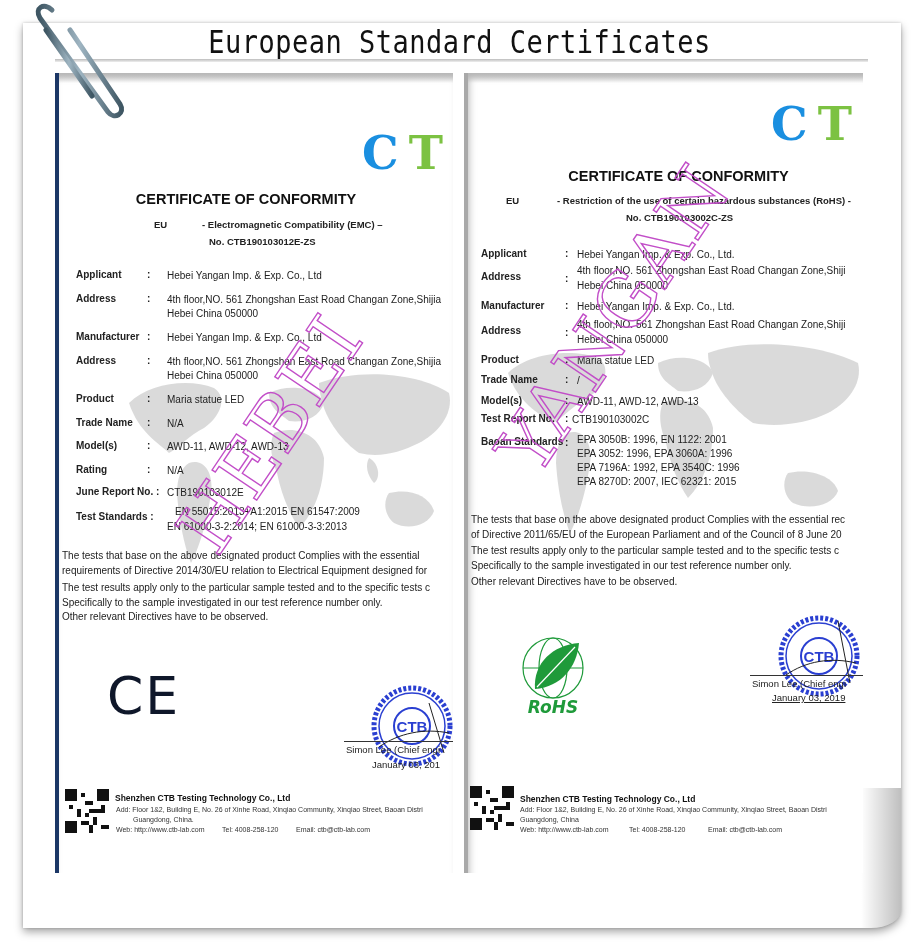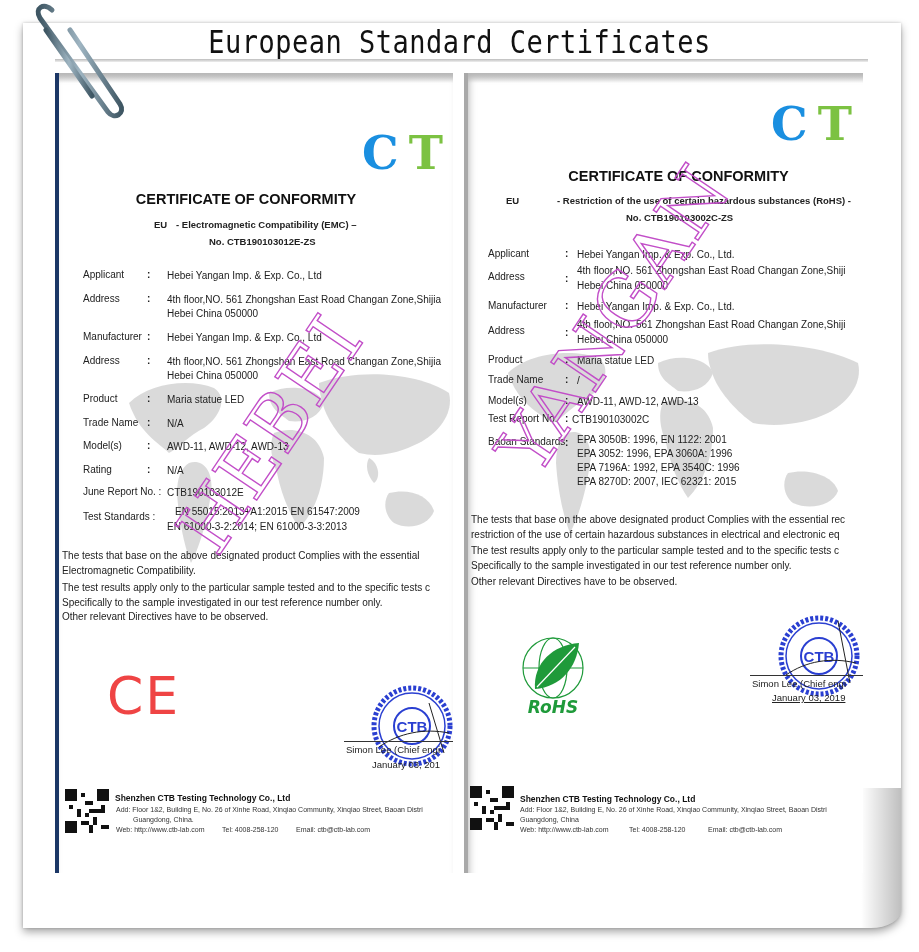--- a/index.html
+++ b/index.html
@@ -41,27 +41,27 @@
   .logo {
     position: absolute; font-family: "DejaVu Serif", serif; font-weight: bold; font-size: 46px; line-height: 1;
   }
   .logo .c { color: #1a8fe0; }
   .logo .t { color: #7cc242; margin-left: 10px; }
 
   .cert-title { position: absolute; width: 100%; text-align: center; font-weight: bold; font-size: 14.5px; color: #111; }
   .cert-sub { position: absolute; font-weight: bold; font-size: 9.5px; color: #222; white-space: nowrap; }
 
   .field { position: absolute; font-size: 10px; white-space: nowrap; color: #222; }
-  .field .lbl { position: absolute; left: 16px; font-weight: normal; }
+  .field .lbl { position: absolute; left: 9px; font-weight: bold; }
   .field .col { position: absolute; font-weight: bold; }
   .field .val { position: absolute; line-height: 13px; }
 
   .para { position: absolute; font-size: 10px; line-height: 14.5px; color: #222; white-space: nowrap; }
 
-  .ce-mark { position: absolute; font-family: "DejaVu Sans", sans-serif; font-size: 52px; color: #ef4444; letter-spacing: 2px; line-height: 1; }
+  .ce-mark { position: absolute; font-family: "DejaVu Sans", sans-serif; font-size: 52px; color: #0f172a; letter-spacing: 2px; line-height: 1; }
 
   .stamp { position: absolute; }
   .sig-line { position: absolute; height: 1px; background: #333; }
   .sig-text { position: absolute; font-size: 9.5px; white-space: nowrap; color: #222; }
 
   .footer { position: absolute; }
   .qr { position: absolute; width: 44px; height: 44px; }
   .footer .company { position: absolute; font-weight: bold; font-size: 8.5px; white-space: nowrap; color: #111; }
   .footer .line { position: absolute; font-size: 7px; white-space: nowrap; color: #333; }
 
@@ -93,21 +93,21 @@
       <path d="M250 95 C260 100 262 115 255 120 C248 112 246 102 250 95Z"></path>
     </g>
   </svg>
 
   <div class="logo" style="left:303px;top:57px;">
     <span class="c">C</span><span class="t">T</span>
   </div>
 
   <div class="cert-title" style="top:118px;left:-10px;">CERTIFICATE OF CONFORMITY</div>
   <div class="cert-sub" style="left:95px;top:146px;">EU</div>
-  <div class="cert-sub" style="left:117px;top:146px;">- Electromagnetic Compatibility (EMC) –</div>
+  <div class="cert-sub" style="left:143px;top:146px;">- Electromagnetic Compatibility (EMC) –</div>
   <div class="cert-sub" style="left:150px;top:163px;">No.   CTB190103012E-ZS</div>
 
   <div class="field" style="left:8px;top:196px;">
     <span class="lbl">Applicant</span>
     <span class="col" style="left:80px">:</span>
     <span class="val" style="left:100px">Hebei Yangan Imp. &amp; Exp. Co., Ltd</span>
   </div>
   <div class="field" style="left:8px;top:220px;">
     <span class="lbl">Address</span>
     <span class="col" style="left:80px">:</span>
@@ -150,21 +150,21 @@
     <span class="val" style="left:100px">CTB190103012E</span>
   </div>
   <div class="field" style="left:8px;top:432px;">
     <span class="lbl" style="top:6px">Test Standards  :</span>
     <span class="val" style="left:108px">EN 55015:2013+A1:2015    EN 61547:2009</span>
     <span class="val" style="left:100px;top:15px">EN 61000-3-2:2014;        EN 61000-3-3:2013</span>
   </div>
 
   <div class="para" style="left:3px;top:476px;">
     <div>The tests that base on the above designated product Complies with the essential</div>
-    <div>Electromagnetic Compatibility.</div>
+    <div>requirements of Directive 2014/30/EU relation to Electrical Equipment designed for</div>
     <div style="margin-top:3px">The test results apply only to the particular sample tested and to the specific tests c</div>
     <div>Specifically to the sample investigated in our test reference number only.</div>
     <div>Other relevant Directives have to be observed.</div>
   </div>
 
   <div class="ce-mark" style="left:48px;top:597px;">CE</div>
 
   <svg class="stamp" style="left:310px;top:610px;" width="86" height="86" viewBox="0 0 86 86">
     <g fill="none" stroke="#2a3fd1">
       <circle cx="43" cy="43" r="38" stroke-width="5" stroke-dasharray="3 2"></circle>
@@ -278,21 +278,21 @@
     <span class="lbl" style="top:3px">Baoan Standards</span>
     <span class="col" style="left:93px;top:4px">:</span>
     <span class="val" style="left:105px">EPA 3050B: 1996, EN 1122: 2001</span>
     <span class="val" style="left:105px;top:14px">EPA 3052: 1996, EPA 3060A: 1996</span>
     <span class="val" style="left:105px;top:28px">EPA 7196A: 1992, EPA 3540C: 1996</span>
     <span class="val" style="left:105px;top:42px">EPA 8270D: 2007, IEC 62321: 2015</span>
   </div>
 
   <div class="para" style="left:3px;top:440px;">
     <div>The tests that base on the above designated product Complies with the essential rec</div>
-    <div>restriction of the use of certain hazardous substances in electrical and electronic eq</div>
+    <div>of Directive 2011/65/EU of the European Parliament and of the Council of 8 June 20</div>
     <div style="margin-top:2px">The test results apply only to the particular sample tested and to the specific tests c</div>
     <div>Specifically to the sample investigated in our test reference number only.</div>
     <div style="margin-top:2px">Other relevant Directives have to be observed.</div>
   </div>
 
   <svg style="position:absolute;left:45px;top:560px;" width="80" height="85" viewBox="0 0 80 85">
     <g fill="none" stroke="#1f9a3a" stroke-width="1.2">
       <circle cx="40" cy="35" r="30"></circle>
       <ellipse cx="40" cy="35" rx="14" ry="30"></ellipse>
       <line x1="10" y1="35" x2="70" y2="35"></line>

